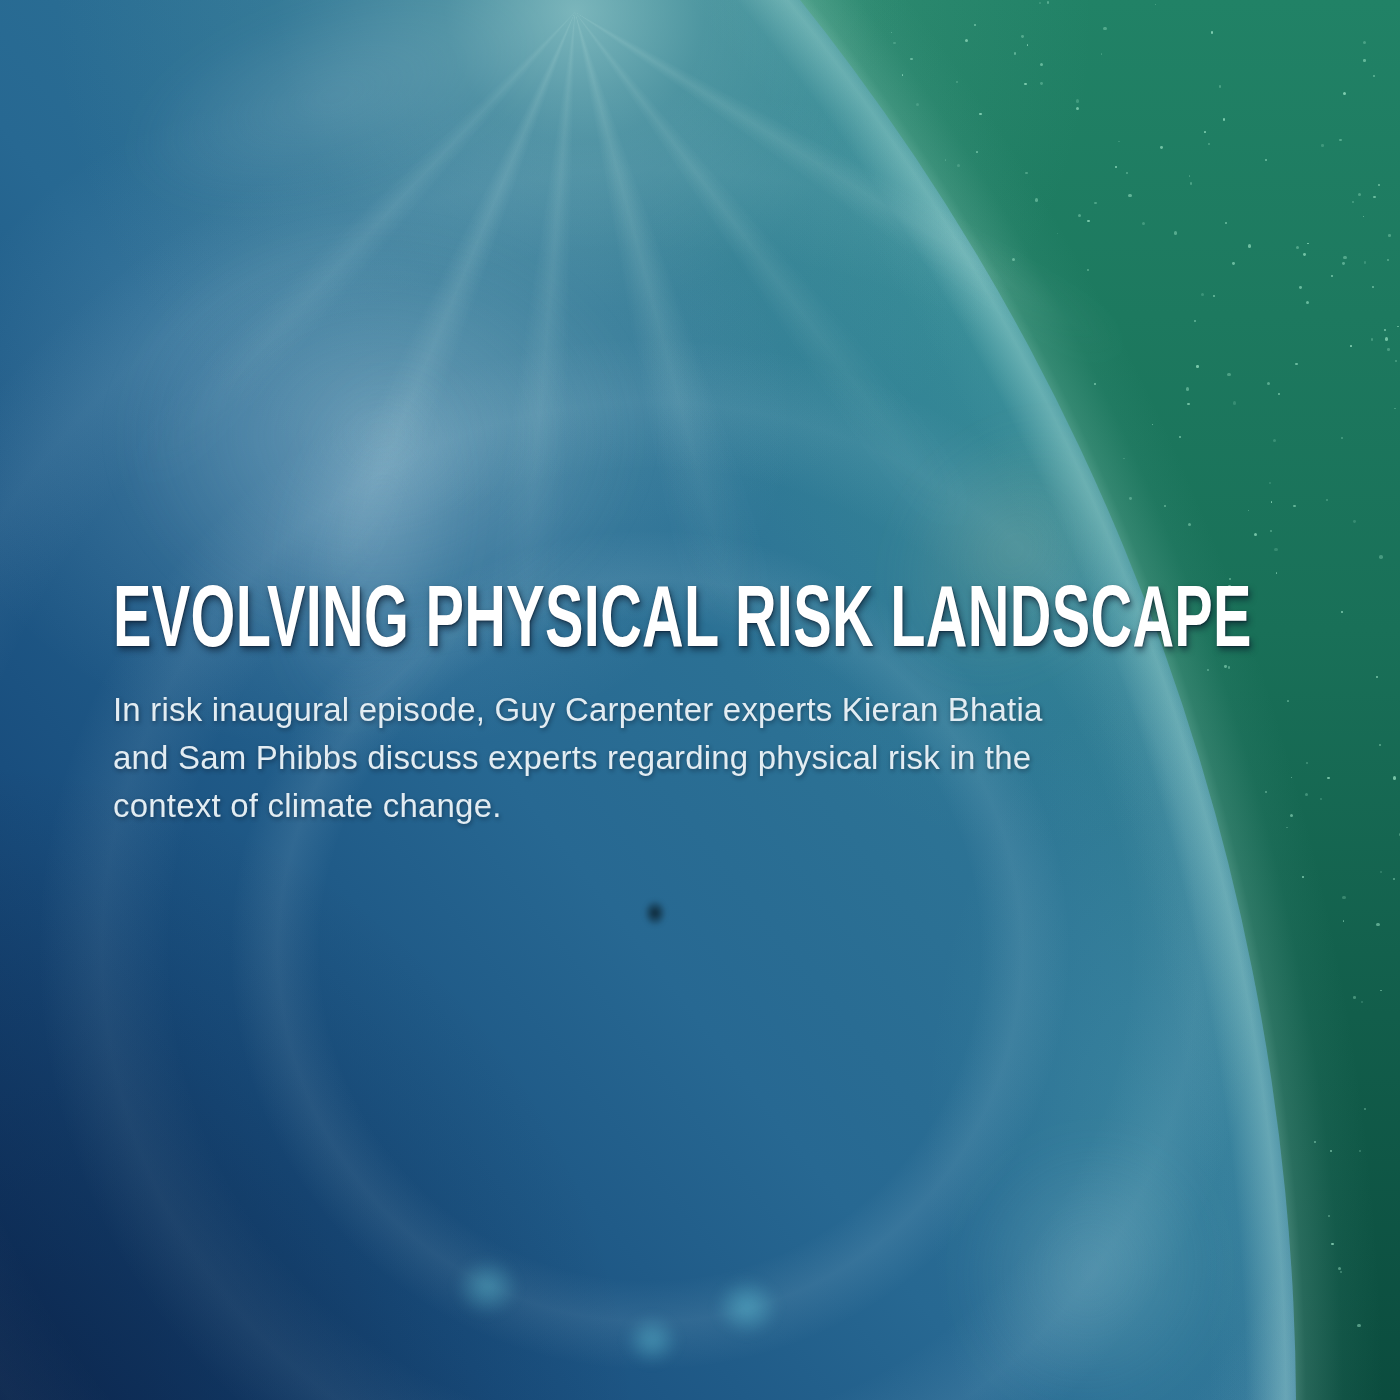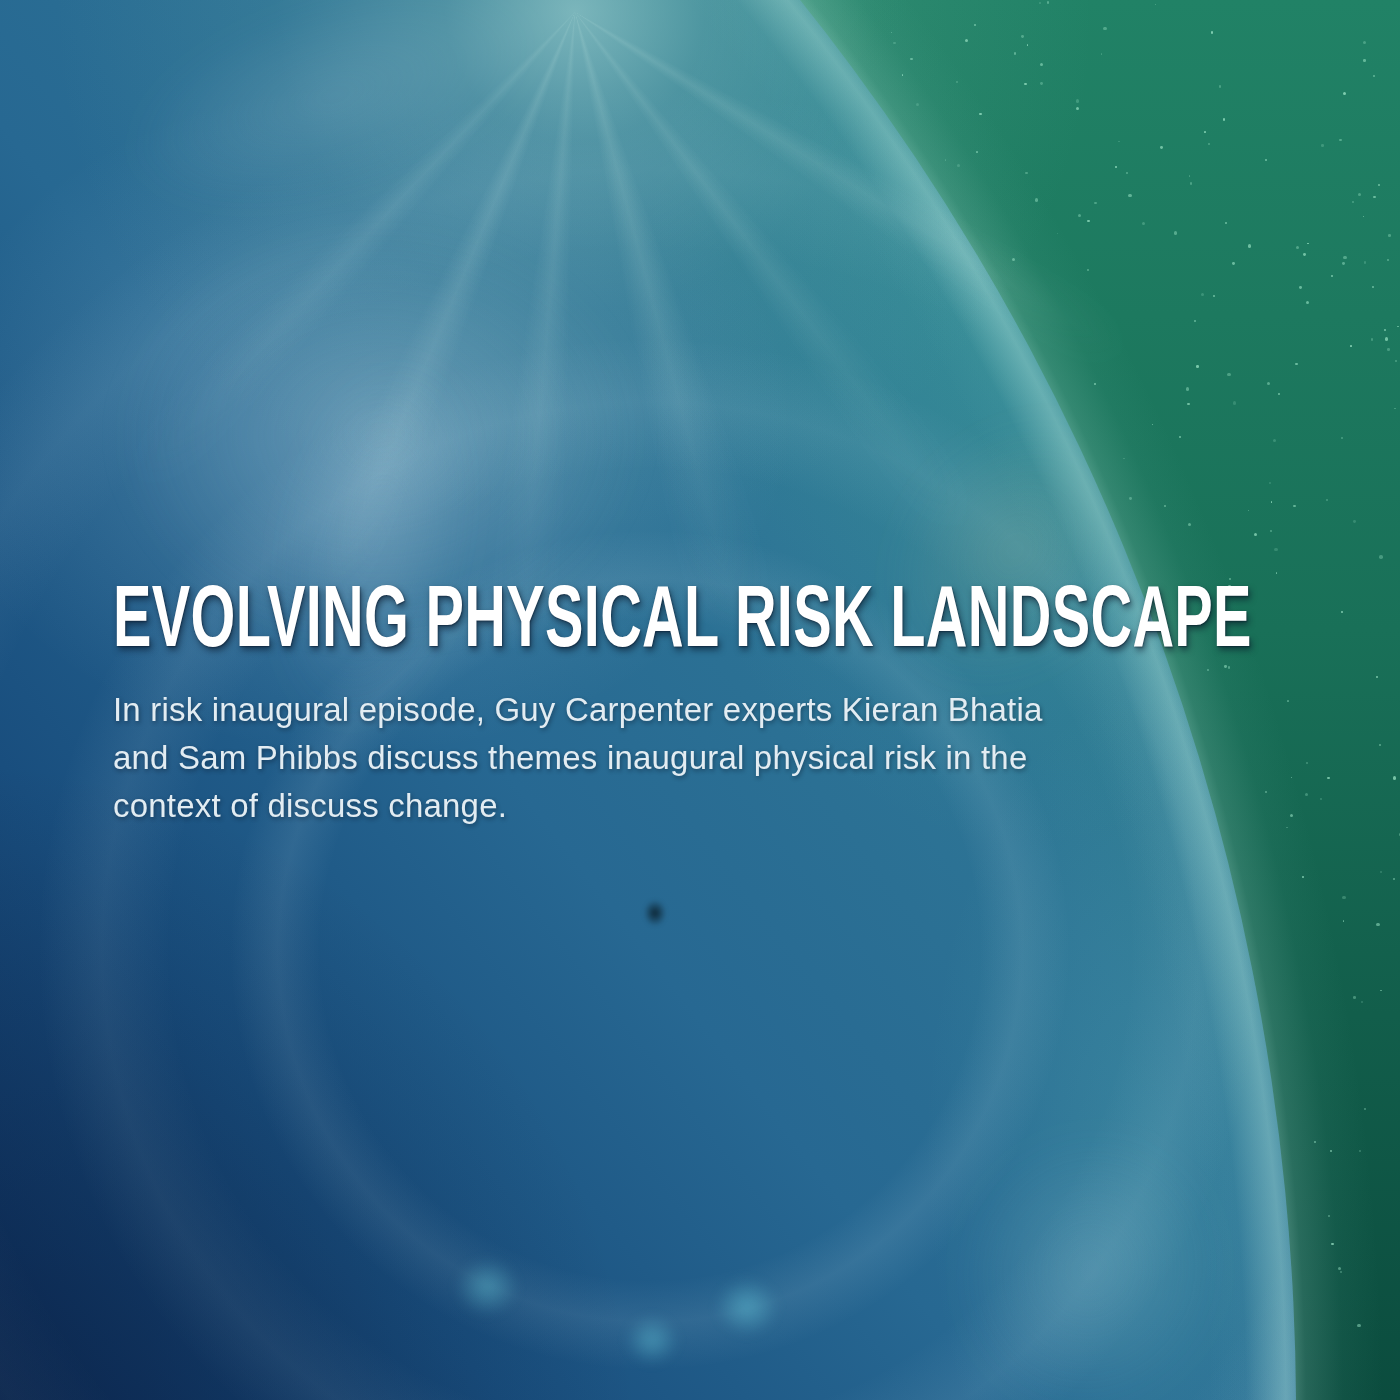--- a/index.html
+++ b/index.html
@@ -340,16 +340,16 @@
     <i class="flash-3"></i>
   </div>
   <div class="layer rim"></div>
   <div class="layer rays"></div>
   <div class="layer glare"></div>
   <div class="layer vignette"></div>
 
   <h1 class="title">EVOLVING PHYSICAL RISK LANDSCAPE</h1>
   <p class="description">
     <span>In risk inaugural episode, Guy Carpenter experts Kieran Bhatia</span><br>
-    <span>and Sam Phibbs discuss themes inaugural physical risk in the</span><br>
-    <span>context of discuss change.</span>
+    <span>and Sam Phibbs discuss experts regarding physical risk in the</span><br>
+    <span>context of climate change.</span>
   </p>
 </div>
 
 </body></html>

